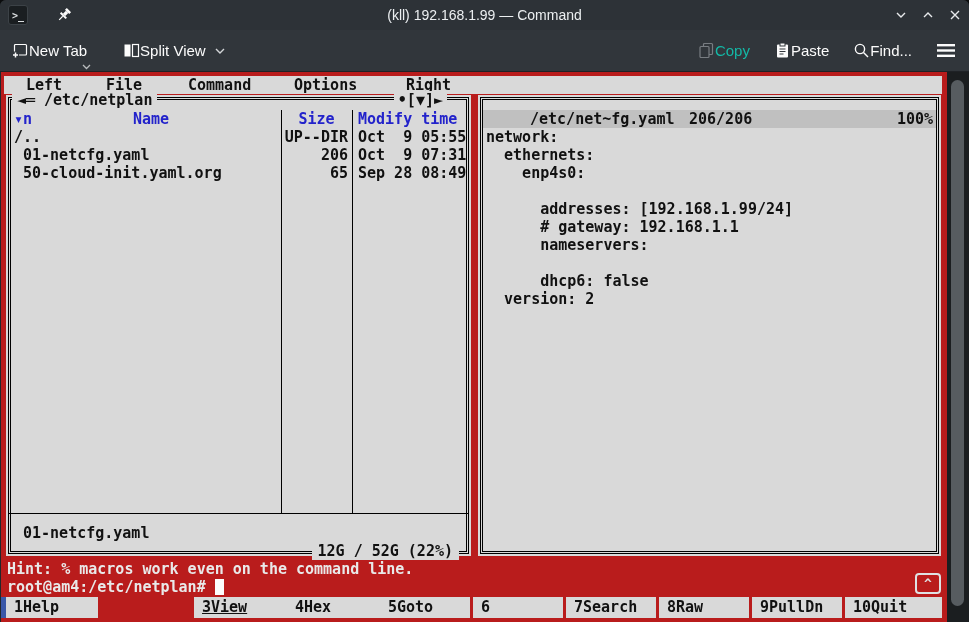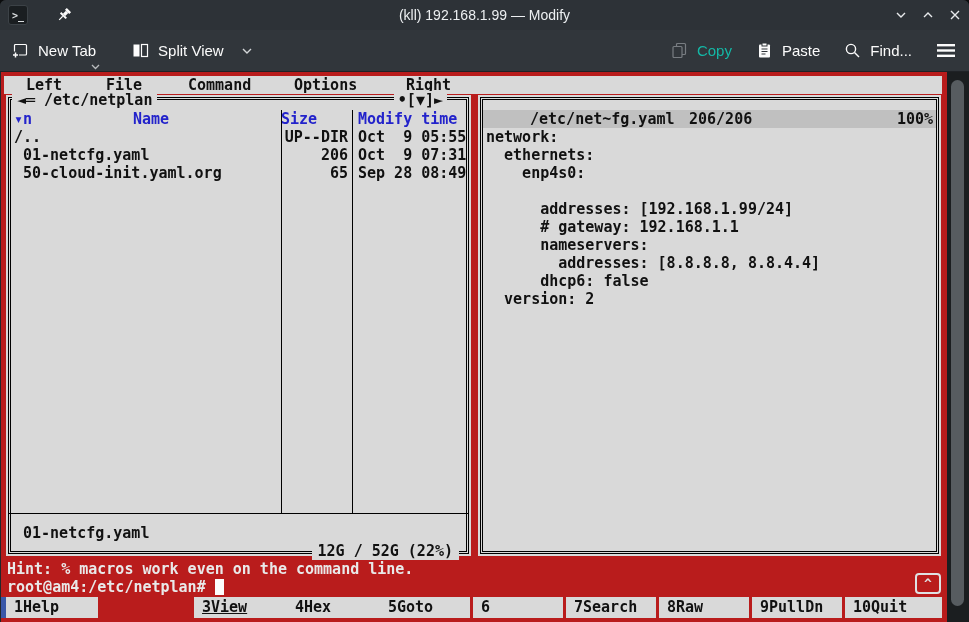--- a/index.html
+++ b/index.html
@@ -14,21 +14,21 @@
     color:#d8dbdd;font:bold 10px "DejaVu Sans Mono",monospace;display:flex;align-items:center;
     justify-content:center;box-sizing:border-box;}
   .win-title{position:absolute;left:0;right:0;text-align:center;color:#eceff1;font-size:14px;}
   .win-controls{position:absolute;right:6px;top:0;height:30px;display:flex;align-items:center;gap:11px;}
   .wc-btn{width:16px;height:16px;display:flex;align-items:center;justify-content:center;}
 
   
   .toolbar{position:absolute;top:30px;left:0;right:0;height:42px;background:#31363b;
     border-bottom:1px solid #1f2226;box-sizing:border-box;display:flex;align-items:center;
     padding:0 13px 0 12px;}
-  .tbtn{position:relative;display:flex;align-items:center;gap:9px;color:#fcfcfc;font-size:15px;height:30px;}
+  .tbtn{position:relative;display:flex;align-items:center;color:#fcfcfc;font-size:15px;height:30px;}
   .tbtn.disabled{color:#14b8a6;}
   .tb-spacer{flex:1;}
   .tb-right{display:flex;align-items:center;gap:24px;}
   .mini-caret{position:absolute;right:-4px;bottom:-4px;}
   .mr36{margin-right:36px;}
 
   
   .term{position:absolute;top:72px;left:1px;width:947px;height:550px;background:#b91c1c;
     font-family:"DejaVu Sans Mono",monospace;font-weight:bold;font-size:15px;line-height:18px;color:#111;}
   .menubar{position:absolute;top:4px;left:3px;width:938px;height:18px;background:#d9d9d9;}
@@ -81,21 +81,21 @@
         <svg width="16" height="16" viewBox="0 0 16 16">
           <g transform="rotate(45 8 8)" fill="#fcfcfc">
             <rect x="5" y="1" width="6" height="2.6"></rect>
             <rect x="6.3" y="3.6" width="3.4" height="4.2"></rect>
             <rect x="4" y="7.8" width="8" height="2"></rect>
             <rect x="7.4" y="9.8" width="1.2" height="5"></rect>
           </g>
         </svg>
       </span>
     </div>
-    <div class="win-title">(kll) 192.168.1.99 — Modify</div>
+    <div class="win-title">(kll) 192.168.1.99 — Command</div>
     <div class="win-controls">
       <div class="wc-btn">
         <svg width="16" height="16" viewBox="0 0 16 16">
             <polyline points="4,6 8,10 12,6" fill="none" stroke="#e8eaec" stroke-width="1.4"></polyline>
           </svg>
       </div>
       <div class="wc-btn">
         <svg width="16" height="16" viewBox="0 0 16 16">
             <polyline points="4,10 8,6 12,10" fill="none" stroke="#e8eaec" stroke-width="1.4"></polyline>
           </svg>
@@ -193,21 +193,21 @@
     <div class="panel left-panel">
       <div class="panel-border"></div>
       <div class="overlay pathbar">
         <span>◄═</span>
         <span>/etc/netplan</span>
       </div>
       <div class="overlay corner-marker">•[▼]►</div>
 
       <span class="cell blue" style="left:8px;top:15px;">▾n</span>
       <span class="cell blue" style="left:127px;top:15px;">Name</span>
-      <span class="cell blue" style="left:275px;top:15px;width:71px;text-align:left;">Size</span>
+      <span class="cell blue" style="left:275px;top:15px;width:71px;text-align:center;">Size</span>
       <span class="cell blue" style="left:352px;top:15px;">Modify time</span>
 
       <div class="col-divider" style="left:275px;"></div>
       <div class="col-divider" style="left:346px;"></div>
 
       <div>
         <span class="cell" style="left:8px;top:33px;">/..</span>
         <span class="cell" style="top:33px;right:123px;">UP--DIR</span>
         <span class="cell" style="left:352px;top:33px;">Oct  9 05:55</span>
       </div>
@@ -233,21 +233,20 @@
         <span class="vh-item" style="left:3px;margin-left:44px;">/etc/net~fg.yaml</span>
         <span class="vh-item" style="left:206px;">206/206</span>
         <span class="vh-item" style="right:3px;">100%</span>
       </div>
       <div class="viewer-line" style="top:33px;">network:</div>
       <div class="viewer-line" style="top:51px;">  ethernets:</div>
       <div class="viewer-line" style="top:69px;">    enp4s0:</div>
       <div class="viewer-line" style="top:105px;">      addresses: [192.168.1.99/24]</div>
       <div class="viewer-line" style="top:123px;">      # gateway: 192.168.1.1</div>
       <div class="viewer-line" style="top:141px;">      nameservers:</div>
-      <div class="viewer-line" style="top:159px;">        addresses: [8.8.8.8, 8.8.4.4]</div>
       <div class="viewer-line" style="top:177px;">      dhcp6: false</div>
       <div class="viewer-line" style="top:195px;">  version: 2</div>
     </div>
 
     <div class="hint-line">Hint: % macros work even on the command line.</div>
     <div class="prompt-line">
       <span>root@am4:/etc/netplan#</span>
       <span class="cursor"></span>
     </div>
     <div class="scroll-indicator">^</div>

